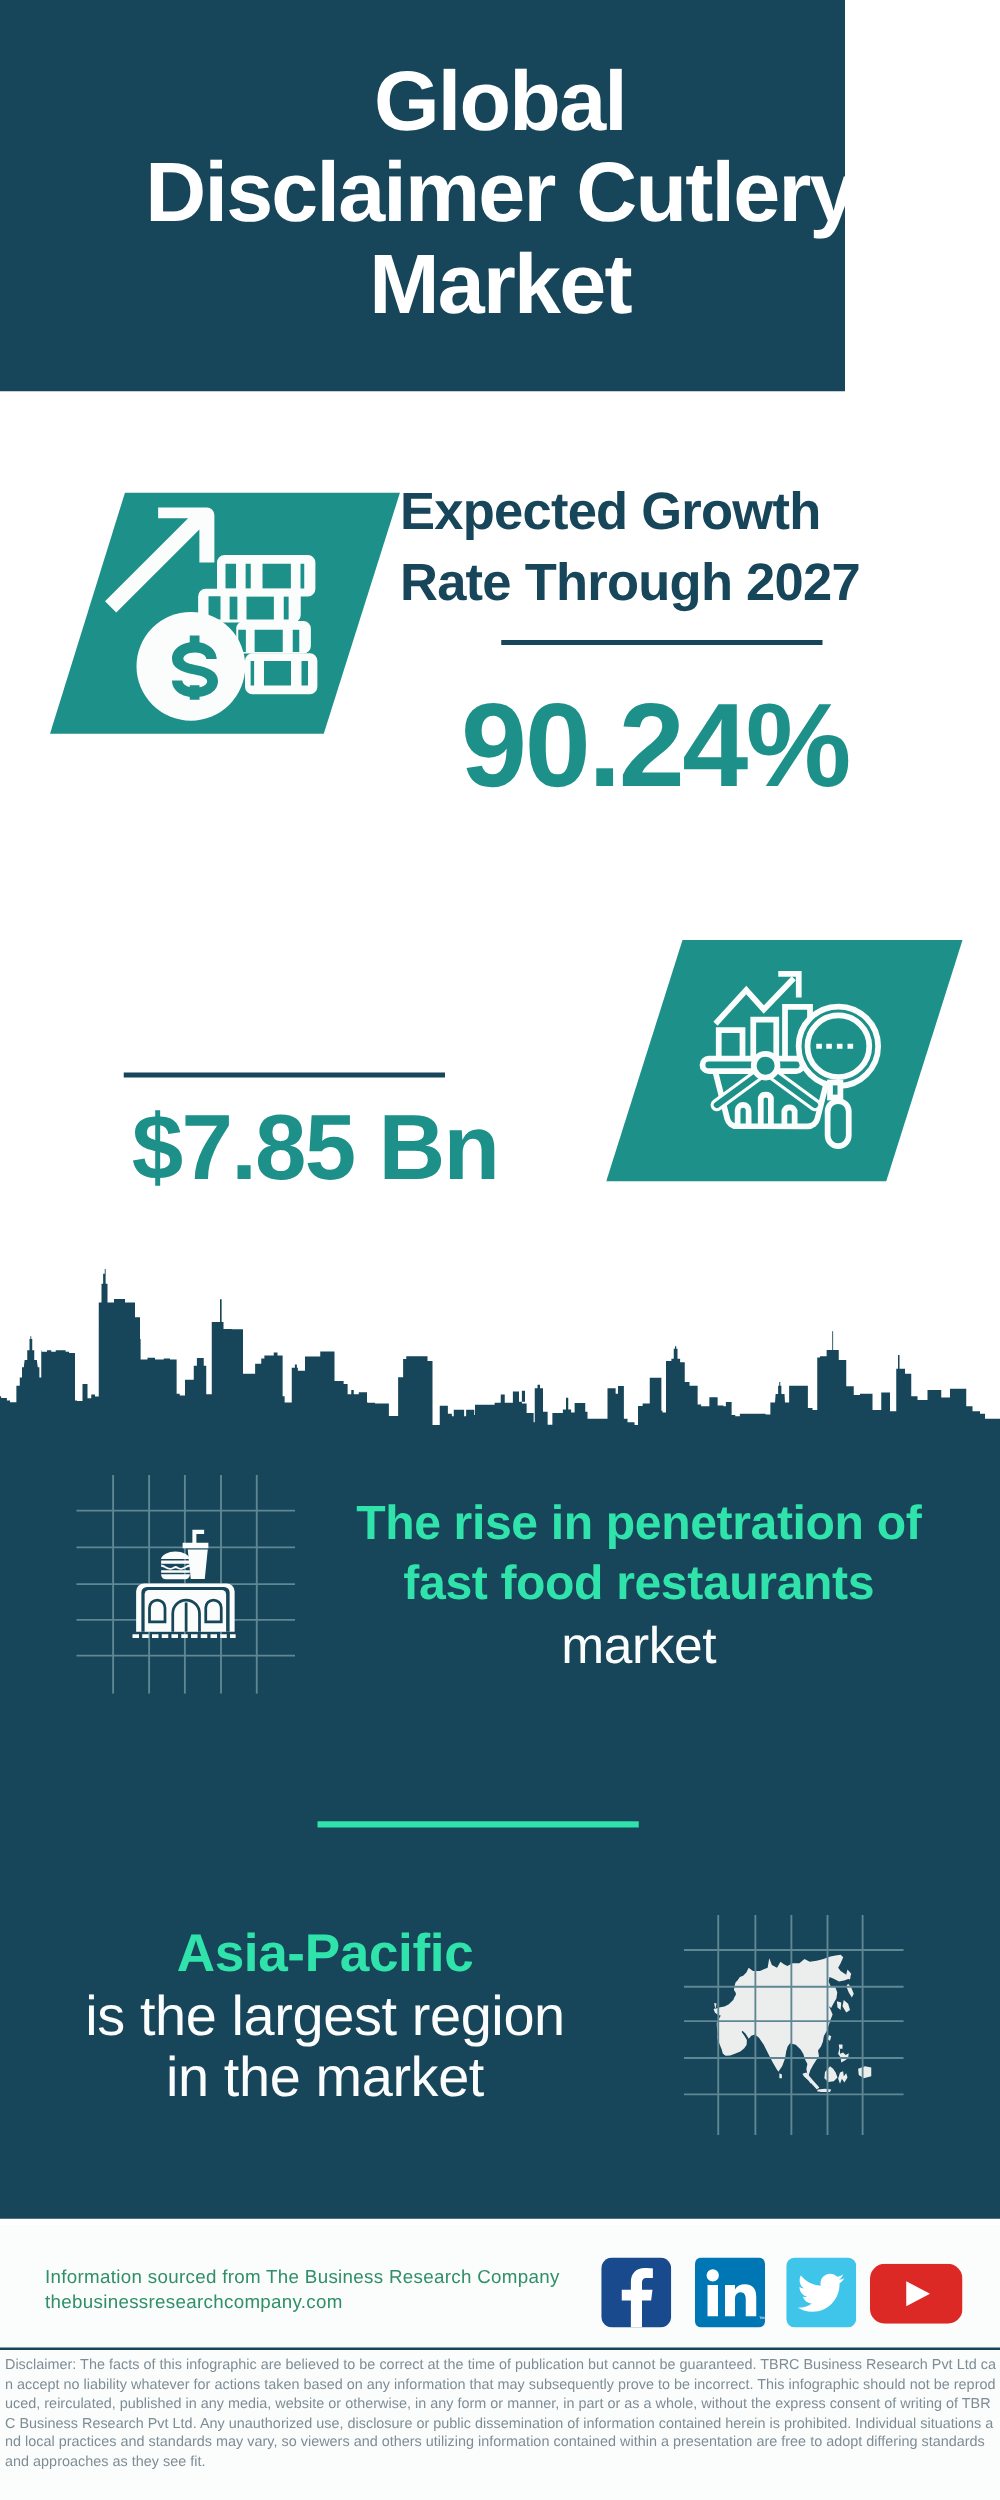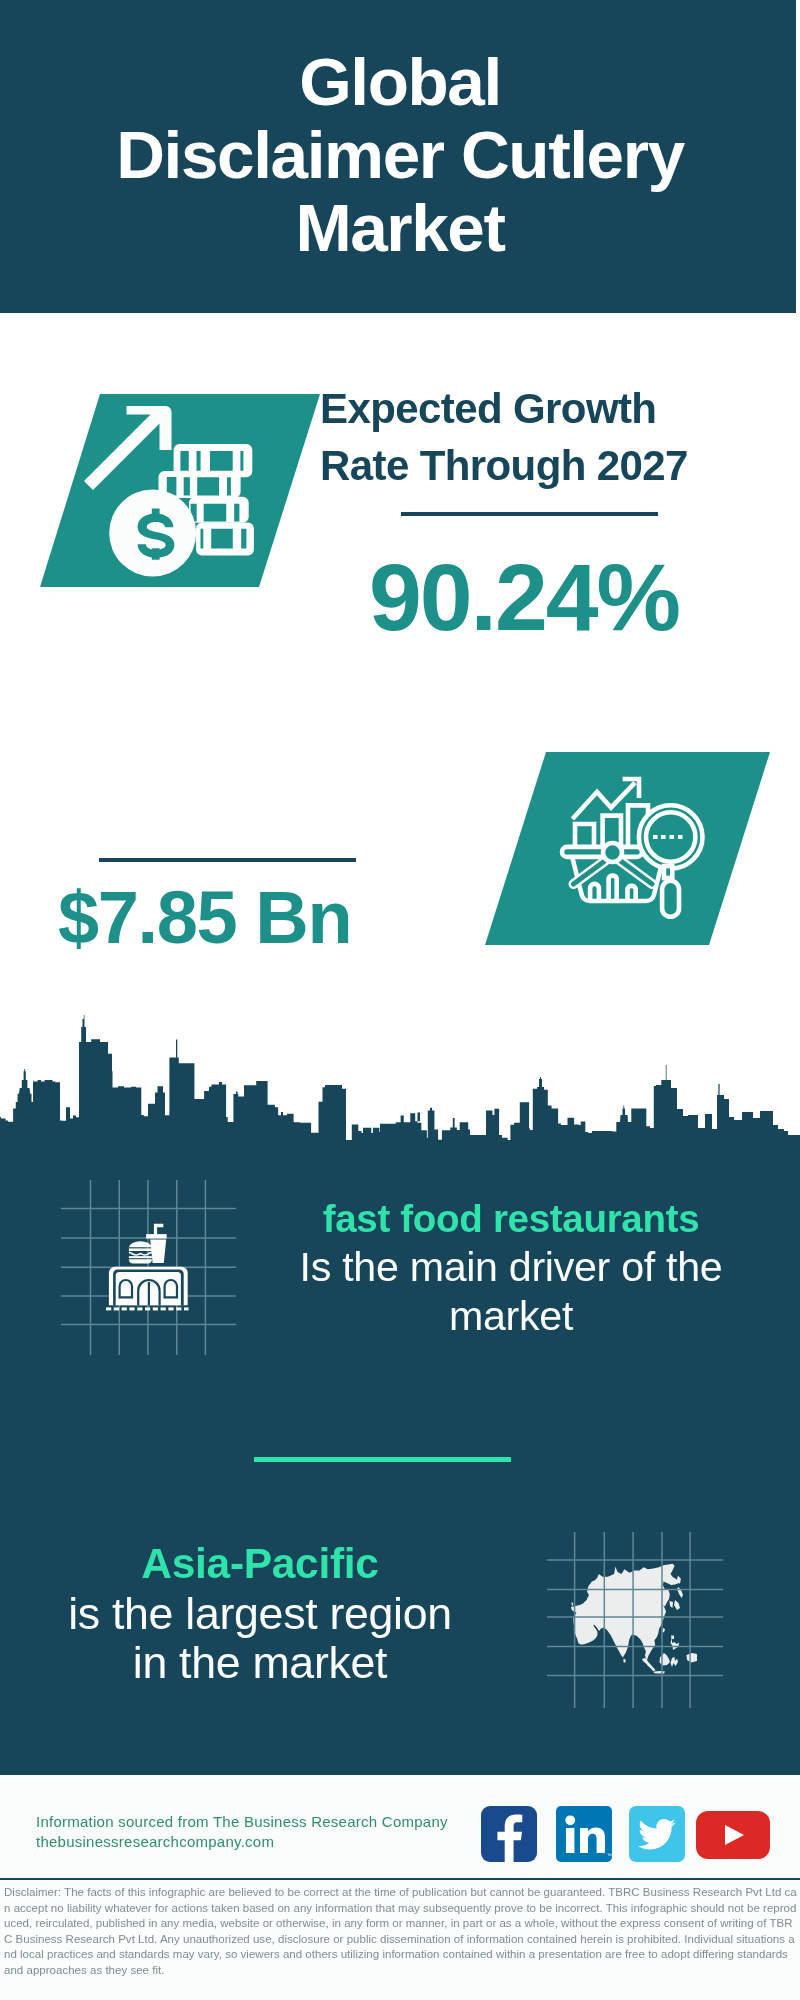--- a/index.html
+++ b/index.html
@@ -1,29 +1,29 @@
 <!DOCTYPE html>
 <html><head>
 <meta charset="utf-8">
 <style>
   html,body{margin:0;padding:0;}
   body{width:800px;height:2000px;background:#fff;font-family:"Liberation Sans",sans-serif;overflow:hidden;}
   .page{position:relative;width:800px;height:2000px;}
-  .hdr{position:absolute;left:0;top:0;width:796px;height:313px;background:#17455a;}
+  .hdr{position:absolute;left:0;top:0;width:652px;height:313px;background:#17455a;padding-left:24px;}
   .hdr-title{position:absolute;left:0;top:45px;width:800px;text-align:center;color:#fff;font-weight:bold;font-size:67.5px;line-height:73px;letter-spacing:-1.4px;}
 
   .sec1-badge{position:absolute;left:40px;top:394px;width:290px;height:200px;}
   .sec1-label{position:absolute;left:320px;top:380px;width:440px;color:#17455a;font-weight:bold;font-size:42px;line-height:57px;letter-spacing:-0.6px;}
   .sec1-rule{position:absolute;left:401px;top:512px;width:257px;height:4px;background:#17455a;}
   .sec1-value{position:absolute;left:330px;top:550px;width:388px;text-align:center;color:#1d9189;font-weight:bold;font-size:95px;line-height:95px;letter-spacing:-2px;}
 
   .sec2-badge{position:absolute;left:485px;top:752px;width:290px;height:200px;}
   .sec2-label{position:absolute;left:43px;top:728px;width:420px;text-align:center;color:#17455a;font-weight:bold;font-size:43px;line-height:55px;letter-spacing:-0.8px;}
   .sec2-rule{position:absolute;left:99px;top:858px;width:257px;height:4px;background:#17455a;}
-  .sec2-value{position:absolute;left:58px;top:881px;width:388px;text-align:left;color:#1d9189;font-weight:bold;font-size:74px;line-height:74px;letter-spacing:-1.4px;}
+  .sec2-value{position:absolute;left:58px;top:881px;width:388px;text-align:center;color:#1d9189;font-weight:bold;font-size:74px;line-height:74px;letter-spacing:-1.4px;}
 
   
   .dark-panel{position:absolute;left:0;top:1140px;width:800px;height:635px;background:#17455a;}
   .skyline{position:absolute;left:0;top:1015px;width:800px;height:130px;}
 
   .grid1{position:absolute;left:60.6px;top:1180px;width:175px;height:175px;}
   .ff-icon{position:absolute;left:100px;top:1215px;width:95px;height:100px;}
   .driver-text{position:absolute;left:266px;top:1195px;width:490px;text-align:center;font-size:41.2px;line-height:48.4px;color:#fbfdfc;letter-spacing:-0.3px;}
   .driver-text .hl{color:#2fe3ab;font-weight:bold;font-size:38.5px;}
   .mid-rule{position:absolute;left:254px;top:1457px;width:257px;height:4.5px;background:#2fe3ab;}
@@ -218,22 +218,22 @@
       <rect x="37.2" y="92.4" width="5.2" height="3"></rect>
         <rect x="45" y="92.4" width="5.2" height="3"></rect>
       <rect x="52.8" y="92.4" width="5.2" height="3"></rect>
         <rect x="60.6" y="92.4" width="5.2" height="3"></rect>
       <rect x="68.4" y="92.4" width="5.2" height="3"></rect>
         <rect x="76.2" y="92.4" width="5.2" height="3"></rect>
       <rect x="84" y="92.4" width="4.5" height="3"></rect>
     </g>
   </svg>
   <div class="driver-text">
+    <div class="hl">The rise in penetration of</div>
     <div class="hl">fast food restaurants</div>
-    <div>Is the main driver of the</div>
     <div>market</div>
   </div>
   <div class="mid-rule"></div>
 
   <div class="region-text">
     <div class="hl">Asia-Pacific</div>
     <div>is the largest region</div>
     <div>in the market</div>
   </div>
   <svg class="asia-map" viewBox="0 0 160 160">

